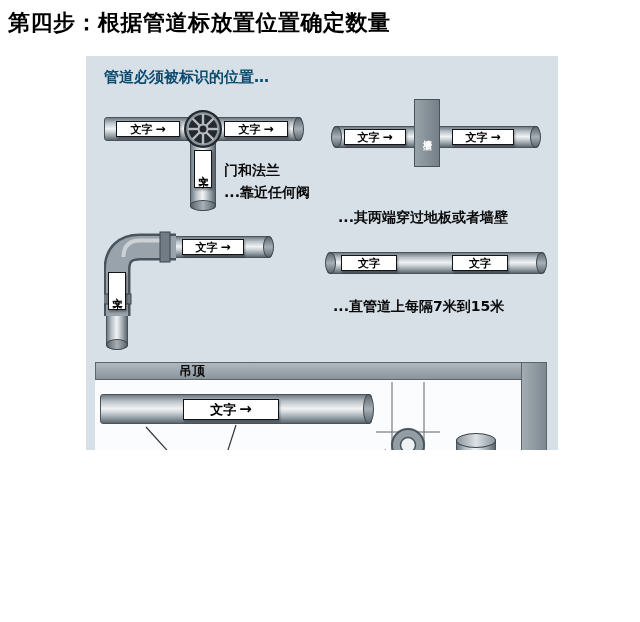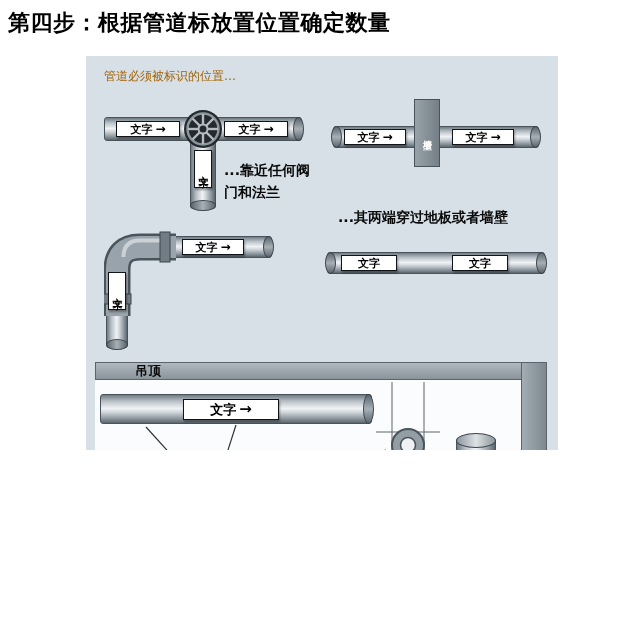--- a/index.html
+++ b/index.html
@@ -1,20 +1,20 @@
 <!DOCTYPE html>
 <html><head>
 <meta charset="utf-8">
 <style>
   * { margin:0; padding:0; box-sizing:border-box; }
   body { background:#fff; font-family:"DejaVu Sans","Liberation Sans",sans-serif; }
   .stage { position:relative; width:640px; height:450px; background:#fff; overflow:hidden; }
   .title { position:absolute; left:8px; top:8px; font-size:22px; font-weight:bold; color:#000; letter-spacing:.5px; }
   .panel { position:absolute; left:86px; top:56px; width:472px; height:566px; background:#d7e0e7; overflow:hidden; }
-  .heading { position:absolute; left:18px; top:12px; font-size:12px; font-weight:normal; color:#a16207; }
+  .heading { position:absolute; left:18px; top:12px; font-size:15px; font-weight:bold; color:#0c4a6e; }
   .caption { position:absolute; font-size:14px; font-weight:bold; color:#0a0a0a; line-height:1.55; z-index:5; }
 
   .pipe-h, .pipe-v { position:absolute; border:1px solid #49535b; border-radius:3px; z-index:2; }
   .pipe-h { background:linear-gradient(to bottom,#6f7a82 0%,#b8c0c6 22%,#f0f3f5 48%,#cfd5d9 62%,#939da4 82%,#5c666e 100%); }
   .pipe-v { background:linear-gradient(to right,#6f7a82 0%,#b8c0c6 22%,#f0f3f5 48%,#cfd5d9 62%,#939da4 82%,#5c666e 100%); }
   .pipe-h.capr::after { content:""; position:absolute; right:-3px; top:-1px; bottom:-1px; width:9px; border-radius:50%;
     background:linear-gradient(to bottom,#5c666e,#a8b0b6,#5c666e); border:1px solid #3b454d; }
   .pipe-h.capl::before { content:""; position:absolute; left:-3px; top:-1px; bottom:-1px; width:9px; border-radius:50%;
     background:linear-gradient(to bottom,#5c666e,#a8b0b6,#5c666e); border:1px solid #3b454d; }
   .pipe-v.capb::after { content:""; position:absolute; bottom:-3px; left:-1px; right:-1px; height:9px; border-radius:50%;
@@ -32,21 +32,21 @@
   .pipe-label.big .v-text { font-size:12px; }
 
   .valve, .elbow { position:absolute; z-index:3; }
   .wallbar { position:absolute; background:linear-gradient(to right,#98a2a9,#747f87); border:1px solid #49535b;
     display:flex; align-items:center; justify-content:center; z-index:3; }
   .wallbar .v-text { color:#fff; font-size:9px; letter-spacing:0; }
 
   .room { position:absolute; background:#fbfcfd; z-index:0; }
   .ceiling { position:absolute; background:linear-gradient(to bottom,#b0b9bf,#8a949b); border:1px solid #5a646c;
     display:flex; align-items:center; z-index:2; }
-  .ceiling span { font-size:13px; font-weight:bold; color:#0a0a0a; padding-left:39px; }
+  .ceiling span { font-size:13px; font-weight:bold; color:#0a0a0a; padding-left:83px; }
   .scene-wall { position:absolute; background:linear-gradient(to right,#a3adb3,#7d8890); border:1px solid #5a646c; z-index:2; }
   .wall-tag { position:absolute; background:#2e353b; display:flex; align-items:center; justify-content:center; z-index:4; }
   .wall-tag .v-text { color:#fff; font-size:11px; letter-spacing:2px; }
   .floor { position:absolute; background:#c4ced5; border-top:1px solid #8a949b; z-index:1; }
   .overlay { position:absolute; z-index:1; pointer-events:none; }
   .person { position:absolute; z-index:5; }
 </style>
 </head>
 <body>
 
@@ -76,22 +76,22 @@
       <span class="arr">→</span>
     </div>
     <div class="pipe-label" style="left:138px;top:65px;width:64px;height:16px">
       <span>文字</span>
       <span class="arr">→</span>
     </div>
     <div class="pipe-label v" style="left:108px;top:94px;width:18px;height:38px">
       <span class="v-text">文字</span>
     </div>
     <div class="caption" style="left:138px;top:104px">
+      <div>门和法兰</div>
       <div>...靠近任何阀</div>
-      <div>门和法兰</div>
     </div>
 
     <div class="pipe-h capl capr" style="left:247px;top:70px;width:206px;height:22px"></div>
     <div class="wallbar" style="left:328px;top:43px;width:26px;height:68px">
       <span class="v-text">墙壁</span>
     </div>
     <div class="pipe-label" style="left:258px;top:73px;width:62px;height:16px">
       <span>文字</span>
       <span class="arr">→</span>
     </div>
@@ -118,20 +118,21 @@
       <span class="v-text">文字</span>
     </div>
 
     <div class="pipe-h capl capr" style="left:241px;top:196px;width:218px;height:22px"></div>
     <div class="pipe-label" style="left:255px;top:199px;width:56px;height:16px">
       <span>文字</span>
     </div>
     <div class="pipe-label" style="left:366px;top:199px;width:56px;height:16px">
       <span>文字</span>
     </div>
+    <div class="caption" style="left:247px;top:240px">...直管道上每隔7米到15米</div>
 
     <div class="room" style="left:9px;top:324px;width:426px;height:230px"></div>
     <div class="ceiling" style="left:9px;top:306px;width:452px;height:18px">
       <span>吊顶</span>
     </div>
     <div class="scene-wall" style="left:435px;top:306px;width:26px;height:248px"></div>
     <div class="floor" style="left:0;top:554px;width:472px;height:12px"></div>
 
     <svg class="overlay" style="left:0;top:299px" width="472" height="267" viewBox="0 0 472 267">
       <g stroke="#5a646c" stroke-width="1">

